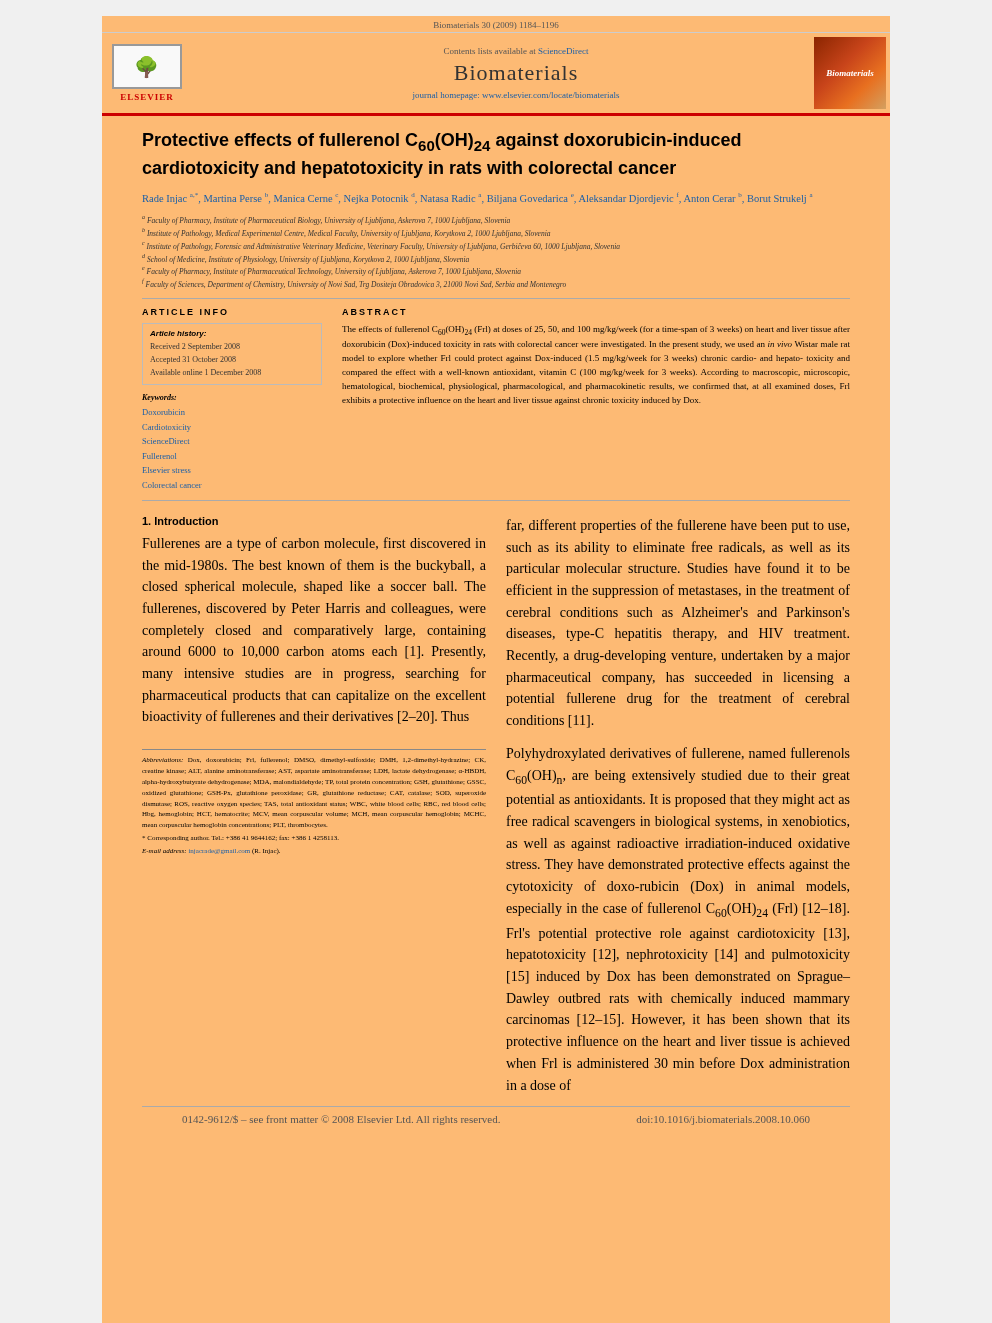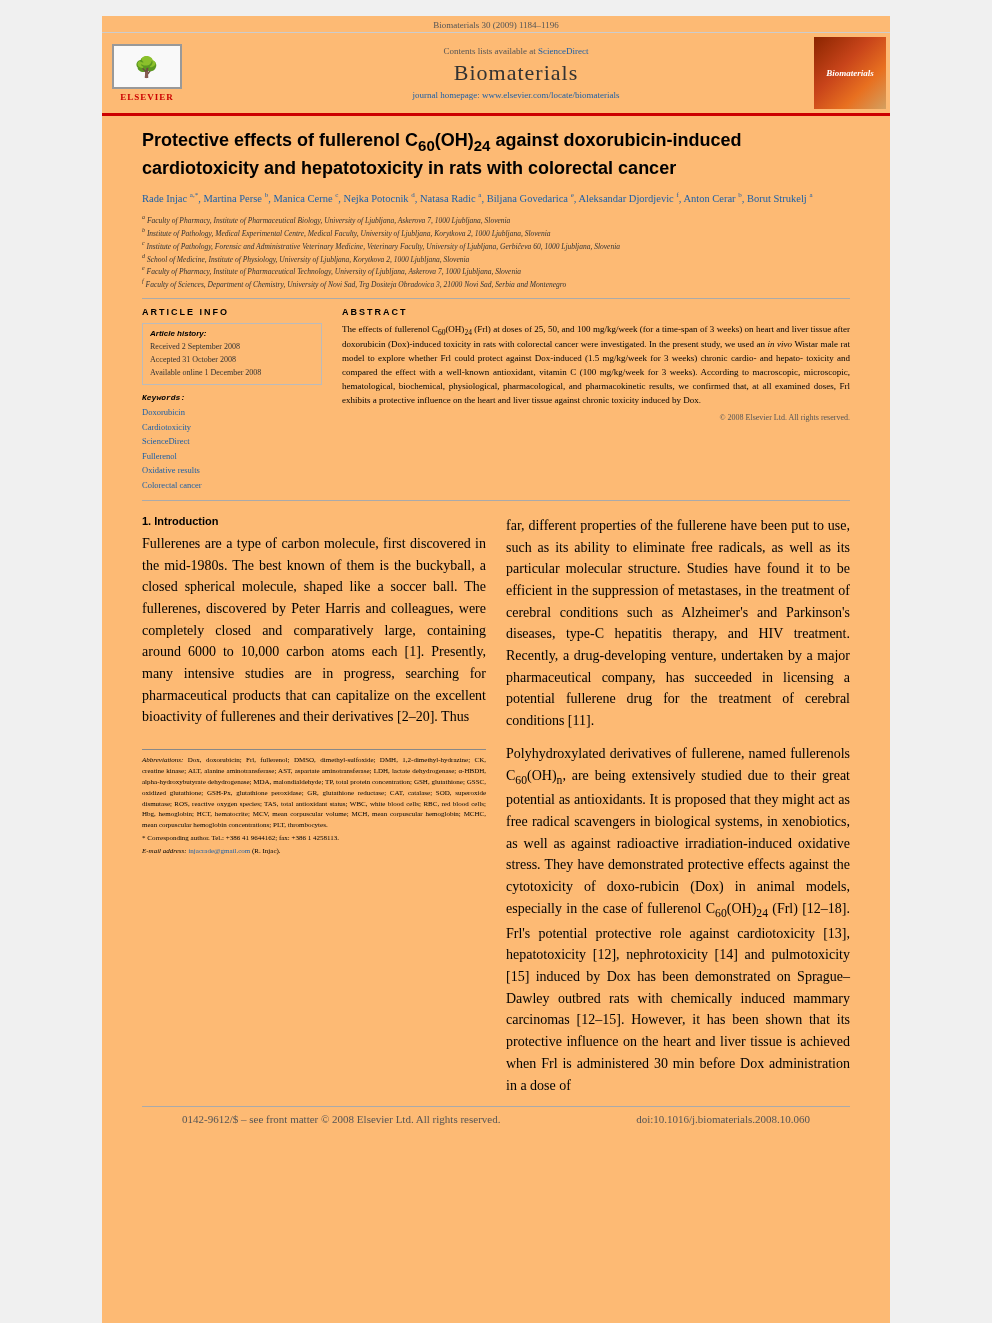--- a/index.html
+++ b/index.html
@@ -203,21 +203,21 @@
     }
     .keywords-block {
       margin-top: 6px;
     }
     .keywords-label {
       font-size: 8px;
       font-weight: bold;
       font-style: italic;
       color: #000;
       margin-bottom: 3px;
-      font-family: Liberation Mono, monospace;
+      font-family: Liberation Serif, serif;
     }
     .keyword-item {
       font-size: 8.5px;
       color: #1a5fa8;
       line-height: 1.7;
     }
     .abstract-text {
       font-size: 9px;
       line-height: 1.55;
       color: #000;
@@ -344,31 +344,30 @@
           <div class="info-text">Accepted 31 October 2008</div>
           <div class="info-text">Available online 1 December 2008</div>
         </div>
 
         <div class="keywords-block">
           <div class="keywords-label">Keywords:</div>
           <div class="keyword-item">Doxorubicin</div>
           <div class="keyword-item">Cardiotoxicity</div>
           <div class="keyword-item">ScienceDirect</div>
           <div class="keyword-item">Fullerenol</div>
-          <div class="keyword-item">Oxidative results</div>
+          <div class="keyword-item">Elsevier stress</div>
           <div class="keyword-item">Colorectal cancer</div>
         </div>
       </div>
 
       <div class="col-right">
         <div class="section-heading">ABSTRACT</div>
         <div class="abstract-text">
           The effects of fullerenol C<sub>60</sub>(OH)<sub>24</sub> (Frl) at doses of 25, 50, and 100 mg/kg/week (for a time-span of 3 weeks) on heart and liver tissue after doxorubicin (Dox)-induced toxicity in rats with colorectal cancer were investigated. In the present study, we used an <span class="italic">in vivo</span> Wistar male rat model to explore whether Frl could protect against Dox-induced (1.5 mg/kg/week for 3 weeks) chronic cardio- and hepato- toxicity and compared the effect with a well-known antioxidant, vitamin C (100 mg/kg/week for 3 weeks). According to macroscopic, microscopic, hematological, biochemical, physiological, pharmacological, and pharmacokinetic results, we confirmed that, at all examined doses, Frl exhibits a protective influence on the heart and liver tissue against chronic toxicity induced by Dox.
         </div>
-        <div class="copyright">© 2008 Elsevier Ltd. All rights reserved.</div>
       </div>
 
     </div>
 
     <hr class="hr-solid">
 
     <div class="body-two-col">
 
       <div class="body-col">
 

